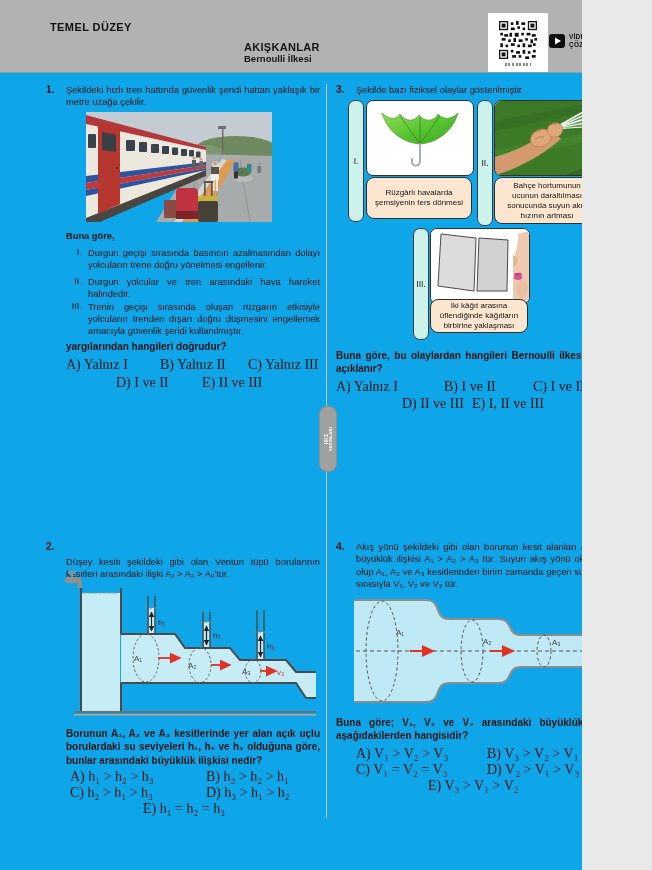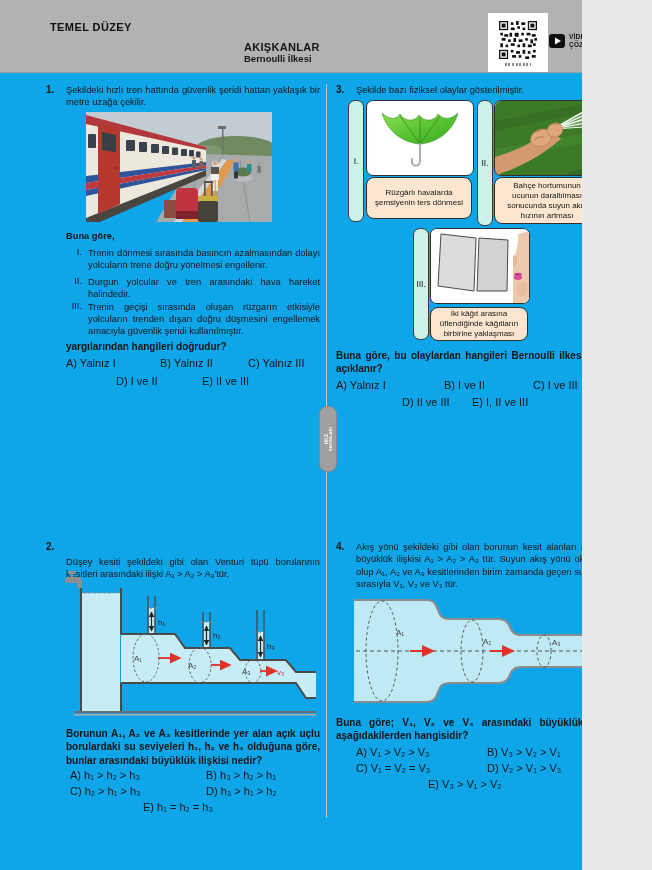--- a/index.html
+++ b/index.html
@@ -32,21 +32,21 @@
   .wm-l1{font-size:6px;font-weight:bold;letter-spacing:.5px;}
   .wm-l2{font-size:4.2px;font-weight:bold;letter-spacing:.3px;}
 
   
   .qnum{font-weight:bold;font-size:10px;}
   .stem{font-size:9.3px;line-height:1.34;text-align:justify;}
   .boldq{font-size:10px;line-height:1.34;font-weight:bold;text-align:justify;}
   .lead{font-size:9.3px;font-weight:bold;}
   .roman{font-size:9.3px;text-align:right;}
   .itemtx{font-size:9.3px;line-height:1.3;text-align:justify;}
-  .opt{font-size:11px;white-space:nowrap;}
+  .opt{font-size:14px;white-space:nowrap;font-family:Liberation Serif, serif;}
 
   
   .panel-bar{background:#cdf2ec;border:1px solid #3a3a3a;border-radius:7px;
              display:flex;align-items:center;justify-content:center;font-size:8.5px;}
   .img-box{background:#fff;border:1.3px solid #2f2f2f;border-radius:7px;overflow:hidden;}
   .cap-box{background:#fce6cf;border:1.2px solid #2f2f2f;border-radius:8px;
            display:flex;align-items:center;justify-content:center;text-align:center;
            font-size:8px;line-height:1.25;padding:2px 4px;box-sizing:border-box;}
 </style>
 </head>
@@ -195,21 +195,21 @@
       <rect x="125" y="70" width="1.6" height="17" fill="#555"></rect>
       <rect x="117.5" y="69" width="10" height="2" rx="1" fill="#555"></rect>
       <rect x="90" y="76" width="22" height="30" rx="4" fill="#bf3440"></rect>
       <rect x="90" y="99" width="22" height="8" fill="#7e232c"></rect>
       <rect x="112" y="84" width="20" height="5" fill="#c9b23e"></rect>
       <rect x="112" y="89" width="20" height="21" rx="2" fill="#46423a"></rect>
     </svg>
 
     <div class="abs lead" style="left:66px;top:231px">Buna göre,</div>
     <div class="abs roman" style="left:60px;top:247px;width:22px">I.</div>
-    <div class="abs itemtx" style="left:88px;top:247px;width:232px">Trenin dönmesi sırasında basıncın azalmasından dolayı yolcuların trene doğru yönelmesi engellenir.</div>
+    <div class="abs itemtx" style="left:88px;top:247px;width:232px">Durgun geçişi sırasında basıncın azalmasından dolayı yolcuların trene doğru yönelmesi engellenir.</div>
     <div class="abs roman" style="left:60px;top:276px;width:22px">II.</div>
     <div class="abs itemtx" style="left:88px;top:276px;width:232px">Durgun yolcular ve tren arasındaki hava hareket halindedir.</div>
     <div class="abs roman" style="left:60px;top:301px;width:22px">III.</div>
     <div class="abs itemtx" style="left:88px;top:301px;width:232px">Trenin geçişi sırasında oluşan rüzgarın etkisiyle yolcuların trenden dışarı doğru düşmesini engellemek amacıyla güvenlik şeridi kullanılmıştır.</div>
     <div class="abs boldq" style="left:66px;top:340px;width:254px">yargılarından hangileri doğrudur?</div>
     <span class="abs opt" style="left:66px;top:357px">A) Yalnız I</span>
     <span class="abs opt" style="left:160px;top:357px">B) Yalnız II</span>
     <span class="abs opt" style="left:248px;top:357px">C) Yalnız III</span>
     <span class="abs opt" style="left:116px;top:375px">D) I ve II</span>
     <span class="abs opt" style="left:202px;top:375px">E) II ve III</span>
@@ -344,21 +344,21 @@
         <rect x="0" y="0" width="98" height="74" fill="#ffffff"></rect>
         <polygon points="10,5 45,9 43,62 7,57" fill="#dcdcdc" stroke="#4a4a4a" stroke-width="1" stroke-linejoin="round"></polygon>
         <polygon points="48,9 77,11 76,62 46,62" fill="#d2d2d2" stroke="#4a4a4a" stroke-width="1" stroke-linejoin="round"></polygon>
         <path d="M82,74 L82,38 C84,34 85,31 84,26 C86,18 88,12 87,5 L98,2 L98,74 Z" fill="#efc9ae"></path>
         <path d="M82,38 C86,36 88,33 86,28 C84,26 83,27 82,26" fill="#e6b794"></path>
         <ellipse cx="87" cy="45.5" rx="3.8" ry="1.8" fill="#c23d86"></ellipse>
         <ellipse cx="87" cy="48.5" rx="4.2" ry="2.4" fill="#d9509b"></ellipse>
         <ellipse cx="91" cy="60" rx="6" ry="8" fill="#e8bf9f"></ellipse>
       </svg>
     </div>
-    <div class="abs cap-box" style="left:430px;top:307px;width:98px;height:34px">İki kâğıt arasına üflendiğinde kâğıtların birbirine yaklaşması</div>
+    <div class="abs cap-box" style="left:430px;top:299px;width:98px;height:34px">İki kâğıt arasına üflendiğinde kâğıtların birbirine yaklaşması</div>
 
     <div class="abs boldq" style="left:336px;top:349px;width:286px">Buna göre, bu olaylardan hangileri Bernoulli ilkesine göre açıklanır?</div>
     <span class="abs opt" style="left:336px;top:379px">A) Yalnız I</span>
     <span class="abs opt" style="left:444px;top:379px">B) I ve II</span>
     <span class="abs opt" style="left:533px;top:379px">C) I ve III</span>
     <span class="abs opt" style="left:402px;top:396px">D) II ve III</span>
     <span class="abs opt" style="left:472px;top:396px">E) I, II ve III</span>
   </div>
 
   <div>

